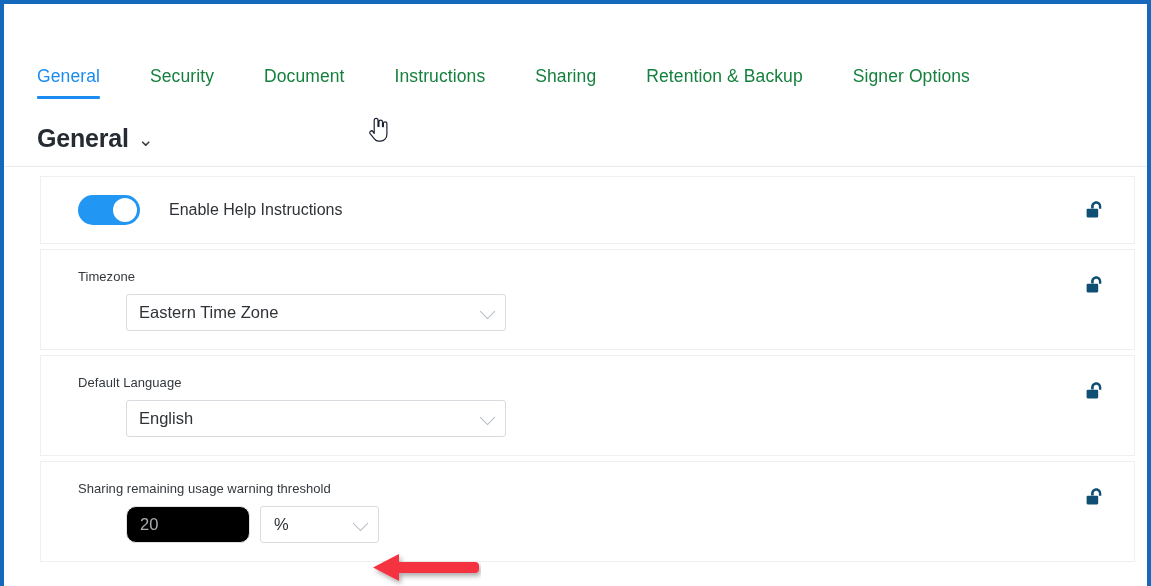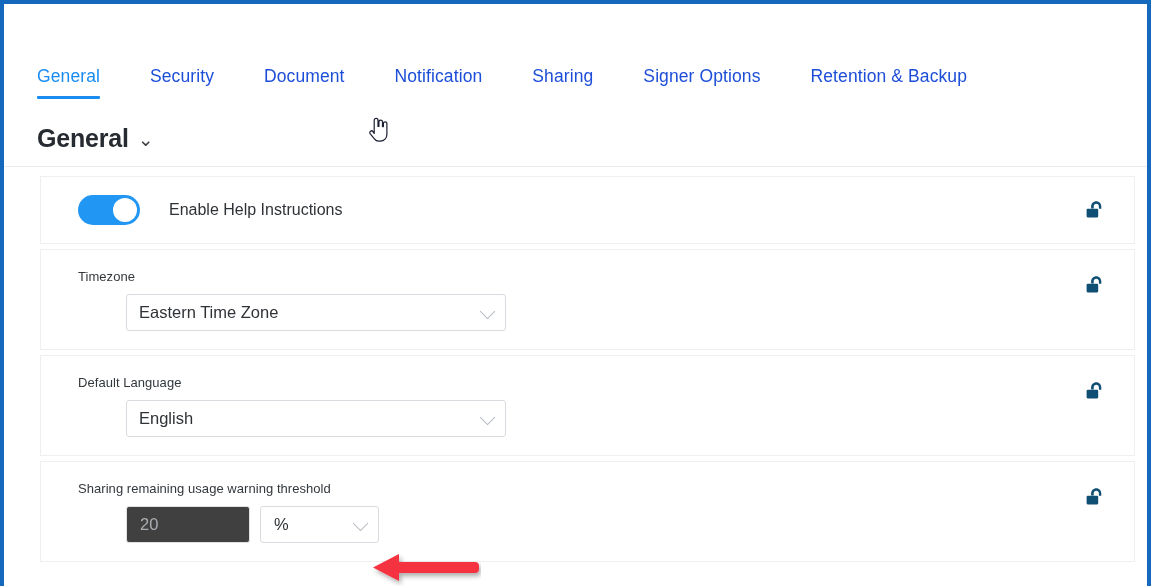--- a/index.html
+++ b/index.html
@@ -35,21 +35,21 @@
     position: relative;
     display: flex;
     align-items: flex-start;
     padding: 18px 0 0 33px;
     height: 56px;
   }
 
   .tab {
     position: relative;
     font-size: 17.5px;
-    color: #1d4ed8;
+    color: #15803d;
     letter-spacing: 0.1px;
     padding: 0 0 12px 0;
     margin-right: 50px;
     white-space: nowrap;
     cursor: pointer;
     background: none;
     border: none;
     font-family: "Liberation Sans", sans-serif;
   }
 
@@ -188,22 +188,22 @@
     margin-top: -7px;
     border-right: 1.6px solid #b6bcc2;
     border-bottom: 1.6px solid #b6bcc2;
     transform: rotate(45deg);
   }
 
   .num-input {
     width: 124px;
     height: 37px;
     border: 1px solid #dfe2e5;
-    border-radius: 3px;
-    background: #404040;
+    border-radius: 10px;
+    background: #000000;
     padding: 0 13px;
     font-size: 16.5px;
     color: #a9aeb3;
     font-family: "Liberation Sans", sans-serif;
   }
   .num-input::placeholder { color: #a9aeb3; }
 
   .unit-select {
     position: relative;
     width: 119px;
@@ -241,24 +241,24 @@
 </head>
 <body>
 
 <div class="screen-frame">
   <div class="page">
 
     <div class="tabbar">
       <button class="tab active">General</button>
       <button class="tab">Security</button>
       <button class="tab">Document</button>
-      <button class="tab">Notification</button>
+      <button class="tab">Instructions</button>
       <button class="tab">Sharing</button>
+      <button class="tab">Retention &amp; Backup</button>
       <button class="tab">Signer Options</button>
-      <button class="tab">Retention &amp; Backup</button>
     </div>
 
     <div class="section-head">
       <span class="section-title">General</span>
       <span class="chev-lg">⌄</span>
     </div>
     <div class="head-divider"></div>
 
     <div class="cards">
 

